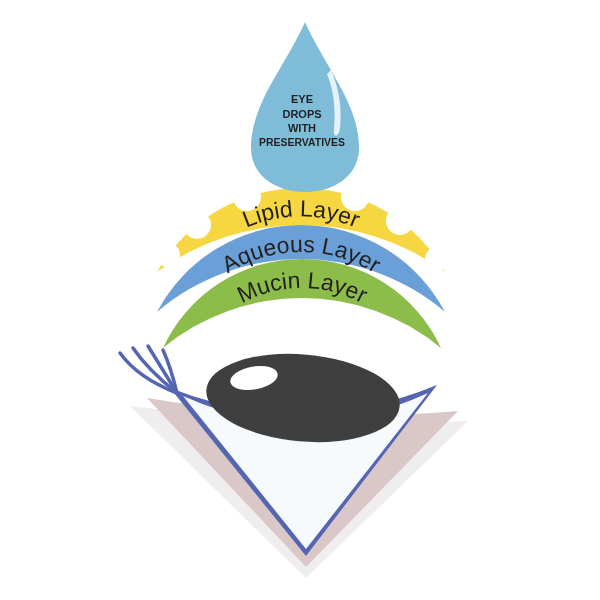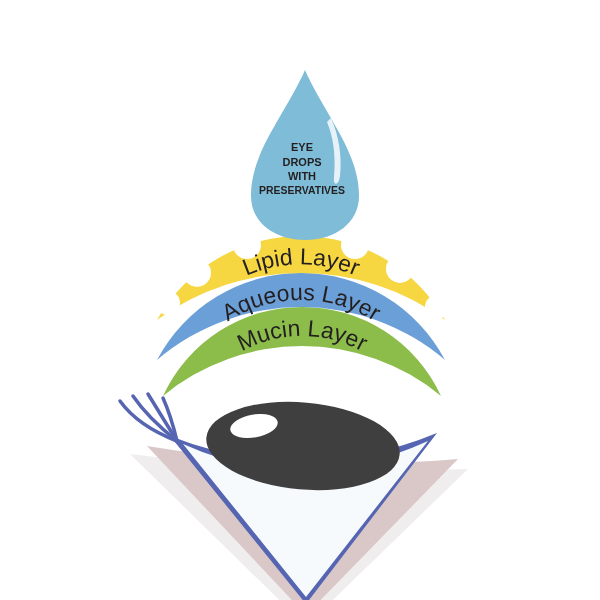--- a/index.html
+++ b/index.html
@@ -9,21 +9,20 @@
     width: 600px;
     height: 600px;
     overflow: hidden;
     font-family: "Liberation Sans", sans-serif;
   }
   .stage {
     position: relative;
     width: 600px;
     height: 471px;
     background: #ffffff;
-    margin-top: 48px;
   }
   svg { display: block; }
   .arc-label {
     font-family: "Liberation Sans", sans-serif;
     font-size: 23px;
     font-weight: 400;
   }
   .drop-label {
     font-family: "Liberation Sans", sans-serif;
     font-size: 11px;

